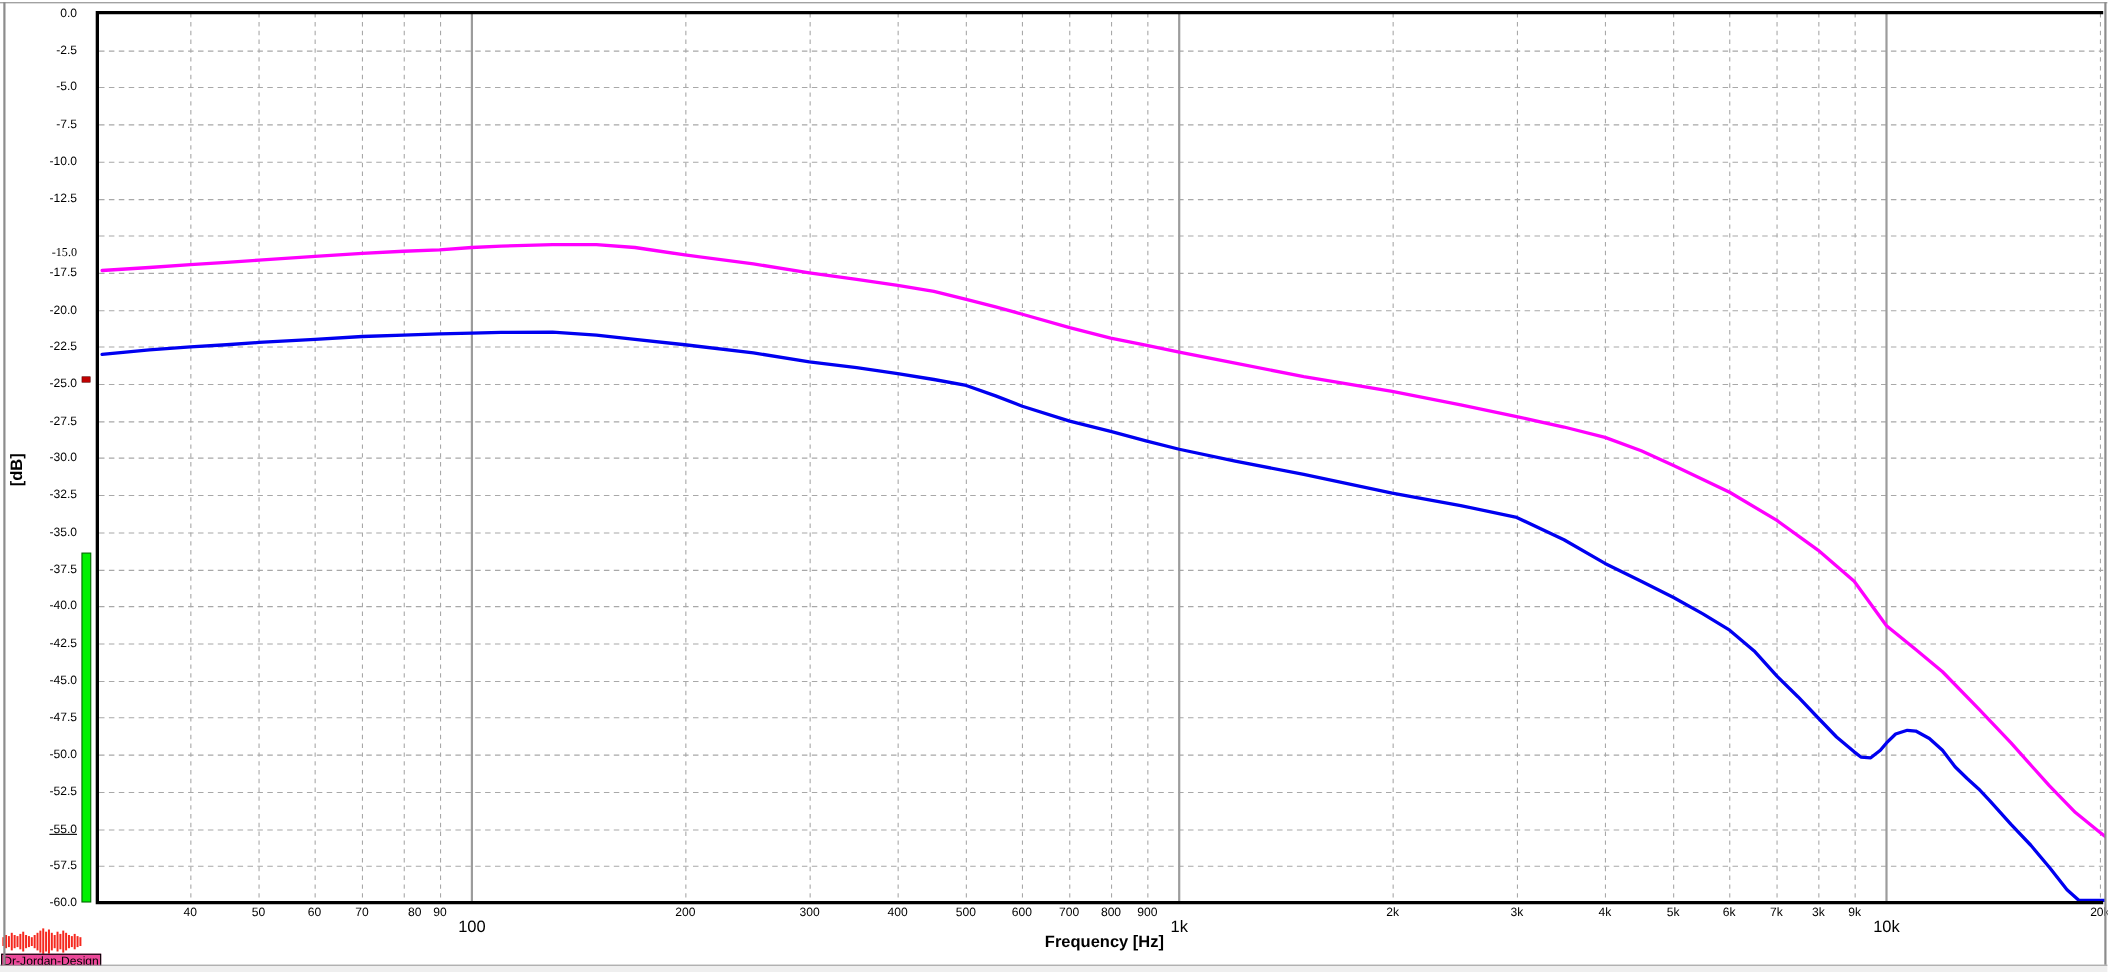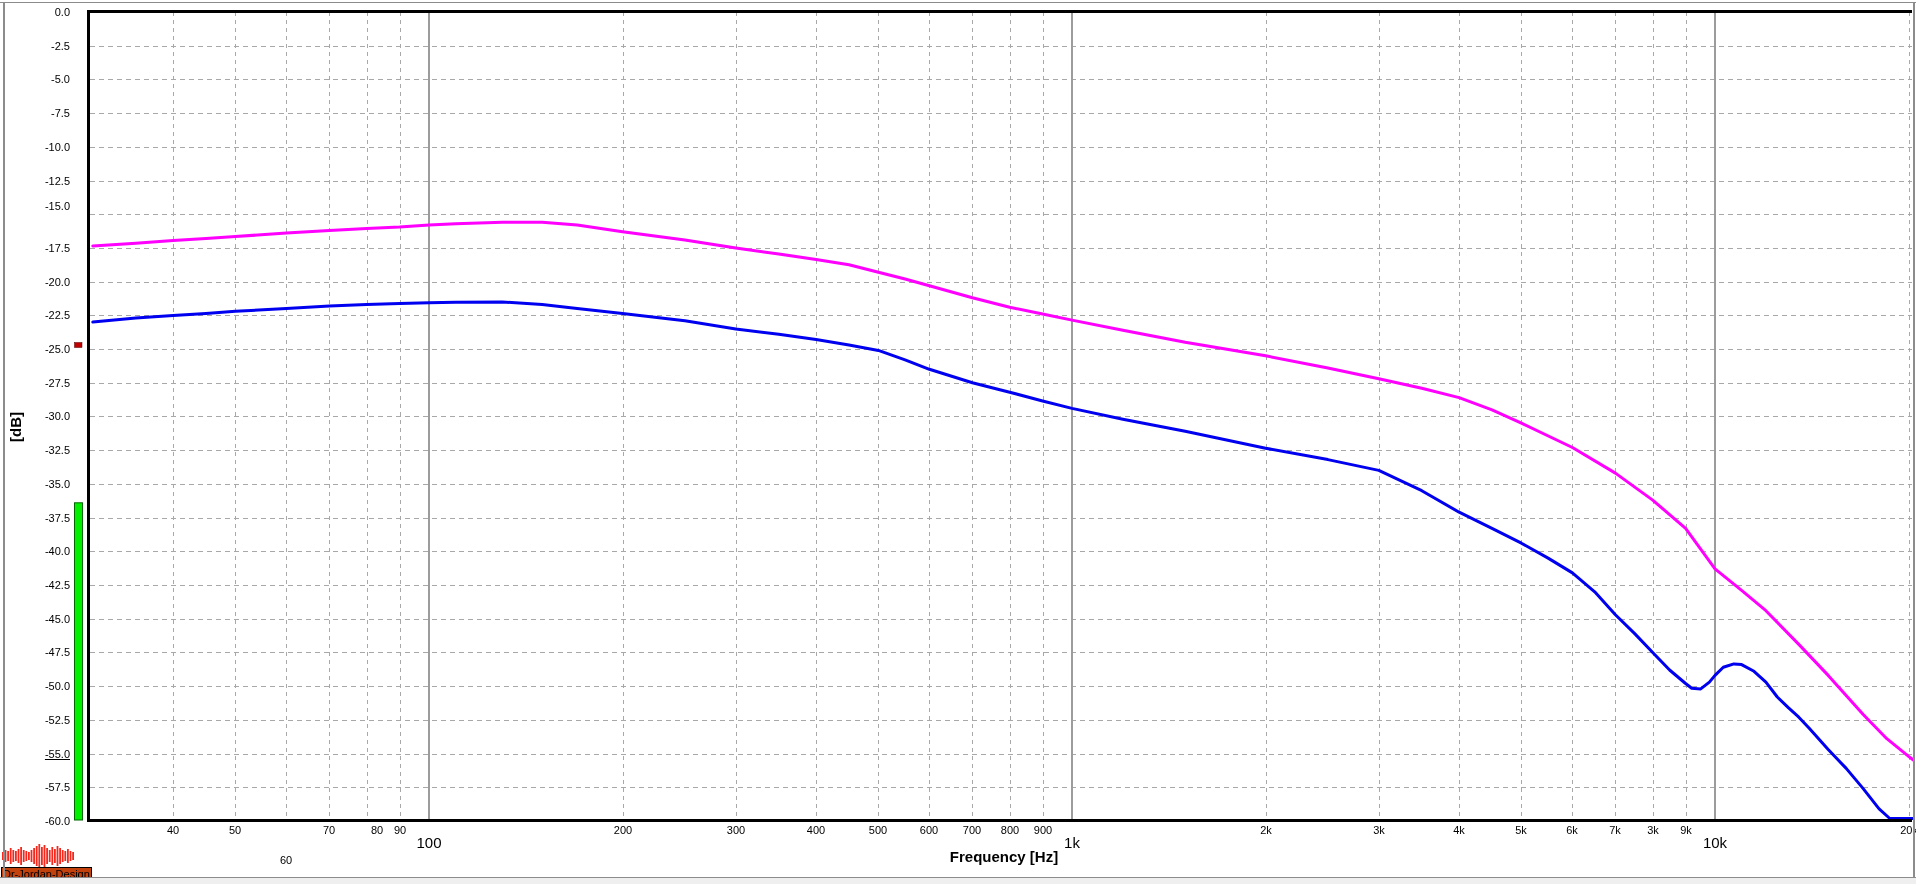--- a/index.html
+++ b/index.html
@@ -10,21 +10,21 @@
   .plot-svg{position:absolute;left:0;top:0;}
   .ylab{position:absolute;left:0;width:70px;text-align:right;font-size:11px;line-height:12px;}
   .xminor{position:absolute;top:824px;font-size:11px;transform:translateX(-50%);white-space:nowrap;}
   .xmajor{position:absolute;top:834px;font-size:15px;transform:translateX(-50%);white-space:nowrap;}
   .xtitle{position:absolute;left:1004px;top:848px;font-size:15px;font-weight:bold;transform:translateX(-50%);white-space:nowrap;}
   .ytitle{position:absolute;left:-4px;top:419px;width:38px;height:16px;font-size:15px;font-weight:bold;
           text-align:center;transform:rotate(-90deg);white-space:nowrap;}
   .logo{position:absolute;left:0;top:840px;width:90px;height:42px;}
   .logo-wave{position:absolute;left:2px;top:3px;}
   .logo-text{position:absolute;left:1px;top:27px;font-size:11px;line-height:12px;
-             border:1px solid #000;padding:0 1px;background:#c2410c;white-space:nowrap;}
+             border:1px solid #000;padding:0 1px;background:#ec4899;white-space:nowrap;}
   .chrome{position:absolute;background:#8c8c8c;}
   .chrome-left{left:3px;top:2px;width:2px;height:875px;}
   .chrome-top{left:0;top:2px;width:1916px;height:1px;}
   .chrome-right{left:1913px;top:2px;width:2px;height:875px;}
   .chrome-bottom{left:0;top:877px;width:1916px;height:1px;}
   .bottom-strip{position:absolute;left:0;top:878px;width:1916px;height:6px;background:#efefef;}
 </style>
 </head>
 <body>
 
@@ -92,21 +92,21 @@
       <rect x="74.5" y="342.5" width="7.5" height="5" fill="#c00000" stroke="#500000" stroke-width="0.5"></rect>
     </svg>
 
   <div id="y-labels">
       <div class="ylab" style="top: 6px;">0.0</div>
       <div class="ylab" style="top: 40px;">-2.5</div>
       <div class="ylab" style="top: 73px;">-5.0</div>
       <div class="ylab" style="top: 107px;">-7.5</div>
       <div class="ylab" style="top: 141px;">-10.0</div>
       <div class="ylab" style="top: 175px;">-12.5</div>
-      <div class="ylab" style="top: 200px;">-15.0</div>
+      <div class="ylab" style="top: 224px; font-family: Liberation Serif, serif;">-15.0</div>
       <div class="ylab" style="top: 242px;">-17.5</div>
       <div class="ylab" style="top: 276px;">-20.0</div>
       <div class="ylab" style="top: 309px;">-22.5</div>
       <div class="ylab" style="top: 343px;">-25.0</div>
       <div class="ylab" style="top: 377px; text-align: right;">-27.5</div>
       <div class="ylab" style="top: 410px;">-30.0</div>
       <div class="ylab" style="top: 444px;">-32.5</div>
       <div class="ylab" style="top: 478px;">-35.0</div>
       <div class="ylab" style="top: 512px;">-37.5</div>
       <div class="ylab" style="top: 545px;">-40.0</div>
@@ -115,21 +115,21 @@
       <div class="ylab" style="top: 646px;">-47.5</div>
       <div class="ylab" style="top: 680px;">-50.0</div>
       <div class="ylab" style="top: 714px;">-52.5</div>
       <div class="ylab" style="top: 748px; text-decoration: underline;">-55.0</div>
       <div class="ylab" style="top: 781px;">-57.5</div>
       <div class="ylab" style="top: 815px;">-60.0</div>
     </div>
   <div id="x-labels">
       <div class="xminor" style="left: 173px;">40</div>
       <div class="xminor" style="left: 235px;">50</div>
-      <div class="xminor" style="left: 286px; margin-top: 30px;">60</div>
+      <div class="xminor" style="left: 286px;">60</div>
       <div class="xminor" style="left: 329px;">70</div>
       <div class="xminor" style="left: 377px;">80</div>
       <div class="xminor" style="left: 400px;">90</div>
       <div class="xminor" style="left: 623px;">200</div>
       <div class="xminor" style="left: 736px;">300</div>
       <div class="xminor" style="left: 816px;">400</div>
       <div class="xminor" style="left: 878px;">500</div>
       <div class="xminor" style="left: 929px;">600</div>
       <div class="xminor" style="left: 972px;">700</div>
       <div class="xminor" style="left: 1010px;">800</div>

